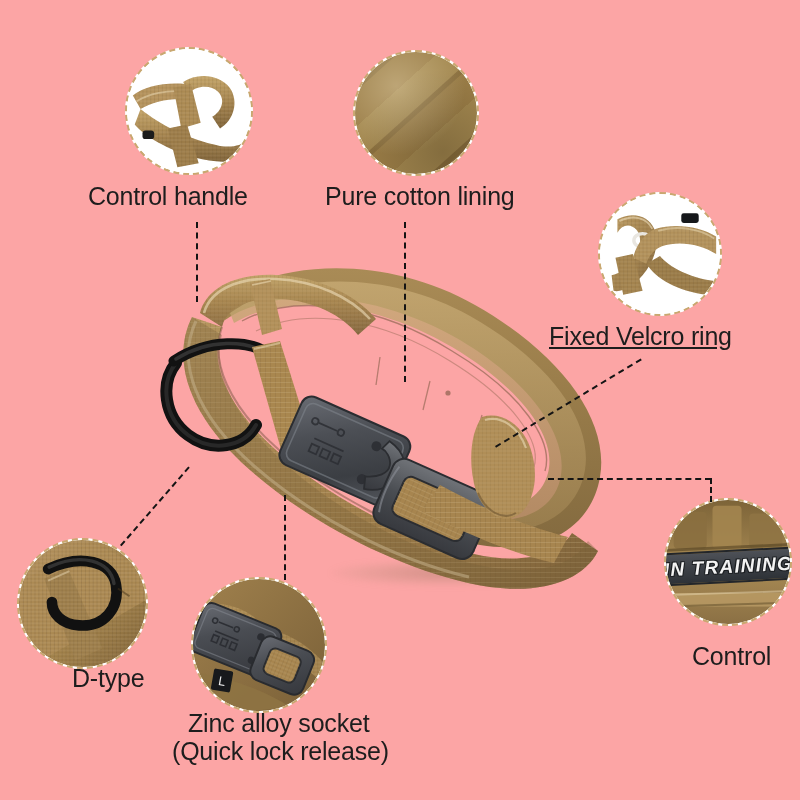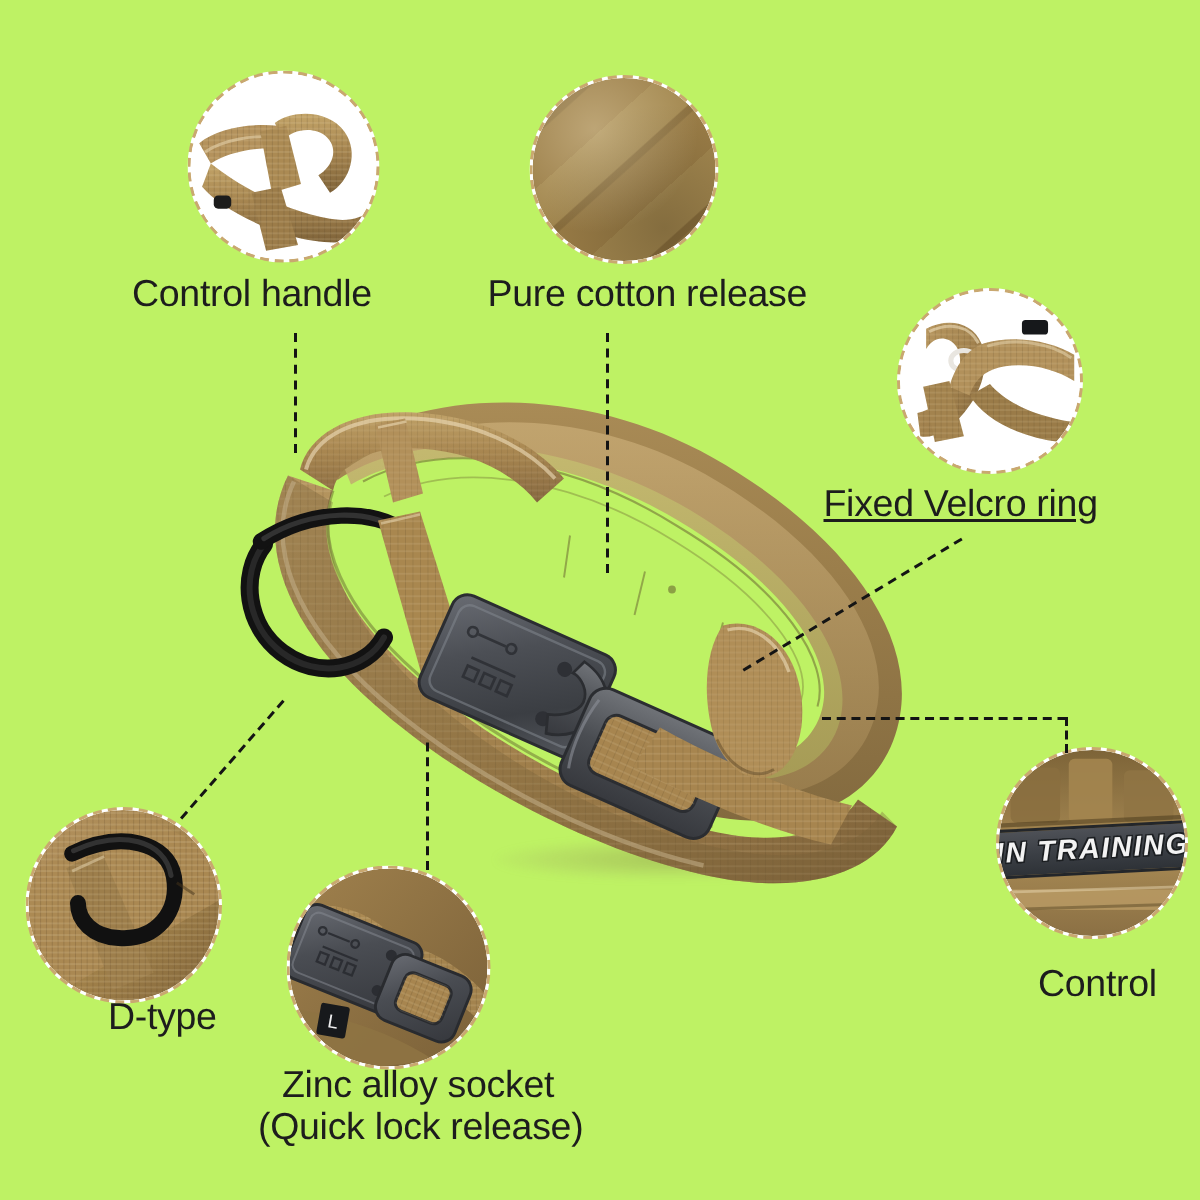--- a/index.html
+++ b/index.html
@@ -7,21 +7,21 @@
   html, body {
     margin: 0; padding: 0;
     width: 800px; height: 800px;
     background: #ffffff;
     font-family: "Liberation Sans", sans-serif;
     overflow: hidden;
   }
   #stage {
     position: relative;
     width: 800px; height: 800px;
-    background: #bef264;
+    background: #fca5a5;
   }
 
   
   .label {
     position: absolute;
     color: #1d1d1d;
     font-family: "Liberation Sans", sans-serif;
     font-size: 25px;
     line-height: 27px;
     white-space: nowrap;
@@ -312,21 +312,21 @@
   </div>
   <div class="conn-v" style="left:196px; top:222px; height:80px;"></div>
   <div class="label" style="left:88px; top:183px;">Control handle</div>
 
   <div class="detail-circle" style="left:353px; top:50px; width:126px; height:126px;">
     <div class="inner">
       <div class="cotton-fill"></div>
     </div>
   </div>
   <div class="conn-v" style="left:404px; top:222px; height:160px;"></div>
-  <div class="label" style="left:325px; top:183px;">Pure cotton release</div>
+  <div class="label" style="left:325px; top:183px;">Pure cotton lining</div>
 
   <div class="detail-circle" style="left:598px; top:192px; width:124px; height:124px;">
     <div class="inner">
       <div class="art">
         <svg viewBox="0 0 124 124" xmlns="http://www.w3.org/2000/svg">
           <defs>
             <linearGradient id="fv1" x1="0" y1="0" x2="1" y2="1">
               <stop offset="0%" stop-color="#bb9a62"></stop>
               <stop offset="60%" stop-color="#9d7d4a"></stop>
               <stop offset="100%" stop-color="#7c6038"></stop>

